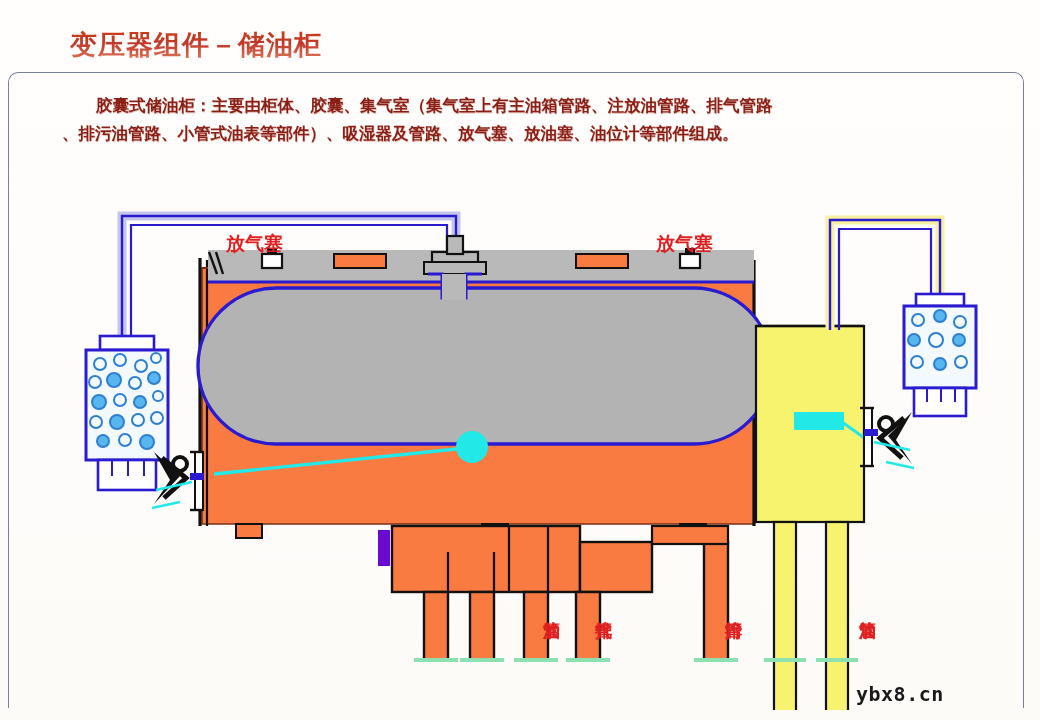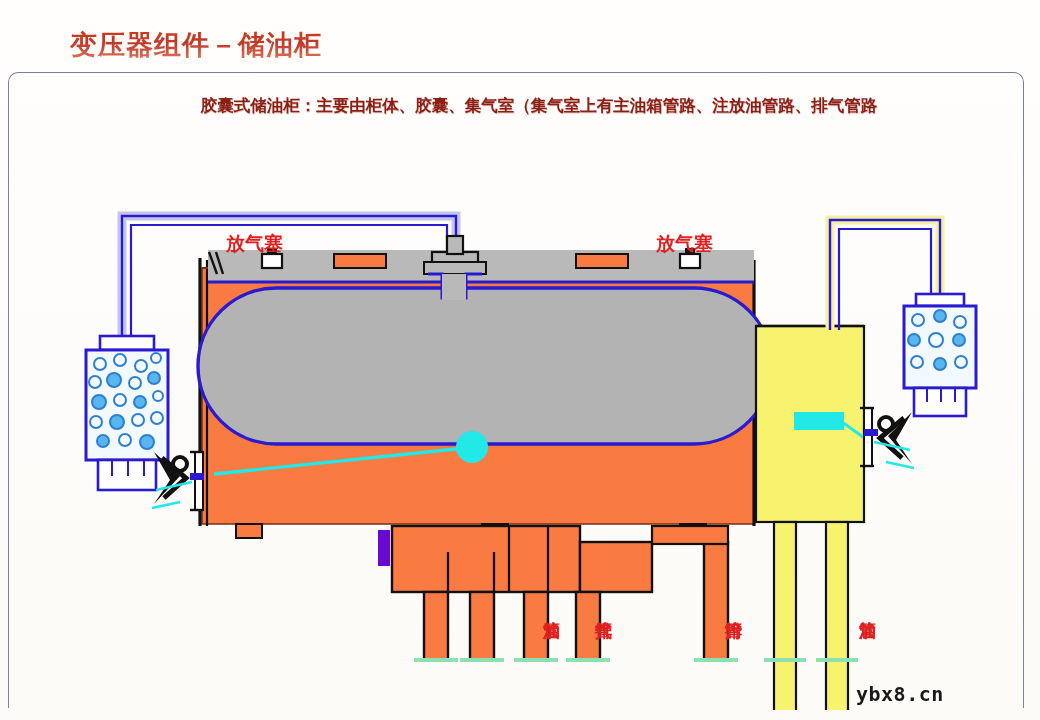--- a/index.html
+++ b/index.html
@@ -37,21 +37,21 @@
   
   .para{
     position:absolute;left:62px;top:92px;width:920px;
     font-family:"DejaVu Sans","Liberation Sans",sans-serif;
     font-size:16.5px;line-height:28px;font-weight:bold;
     color:#8a1f15;
     text-shadow:0.5px 0.5px 0 rgba(190,80,60,.35);
   }
   .para .ln{display:block;white-space:nowrap;}
   .ind1{padding-left:34px;}
-  .ind2{padding-left:34px;text-align:center;}
+  .ind2{padding-left:34px;}
 
   
   #diagram{position:absolute;left:4px;top:190px;width:1040px;height:520px;}
   #diagram svg{display:block;}
 
   .wm{
     position:absolute;left:856px;top:682px;
     font-family:"DejaVu Sans Mono","Liberation Mono",monospace;
     font-size:20px;font-weight:bold;color:#1a1a1a;letter-spacing:.5px;
   }
@@ -71,20 +71,21 @@
 <body>
 
 <div id="slide">
 
   <div class="title">变压器组件－储油柜</div>
 
   <div class="frame"></div>
 
   <div class="para">
     <span class="ln ind2">胶囊式储油柜：主要由柜体、胶囊、集气室（集气室上有主油箱管路、注放油管路、排气管路</span>
+    <span class="ln">、排污油管路、小管式油表等部件）、吸湿器及管路、放气塞、放油塞、油位计等部件组成。</span>
   </div>
 
   <div id="diagram">
   <svg width="1040" height="520" viewBox="0 0 1040 520" xmlns="http://www.w3.org/2000/svg">
 
     <g>
       <path d="M118 200 L118 26 L452 26 L452 62" fill="none" stroke="#c3c6ea" stroke-width="9"></path>
       <path d="M118 200 L118 26 L452 26 L452 62" fill="none" stroke="#2a1ad0" stroke-width="2.4"></path>
       <path d="M127 200 L127 35 L443 35 L443 62" fill="none" stroke="#2a1ad0" stroke-width="2.2"></path>
     </g>

